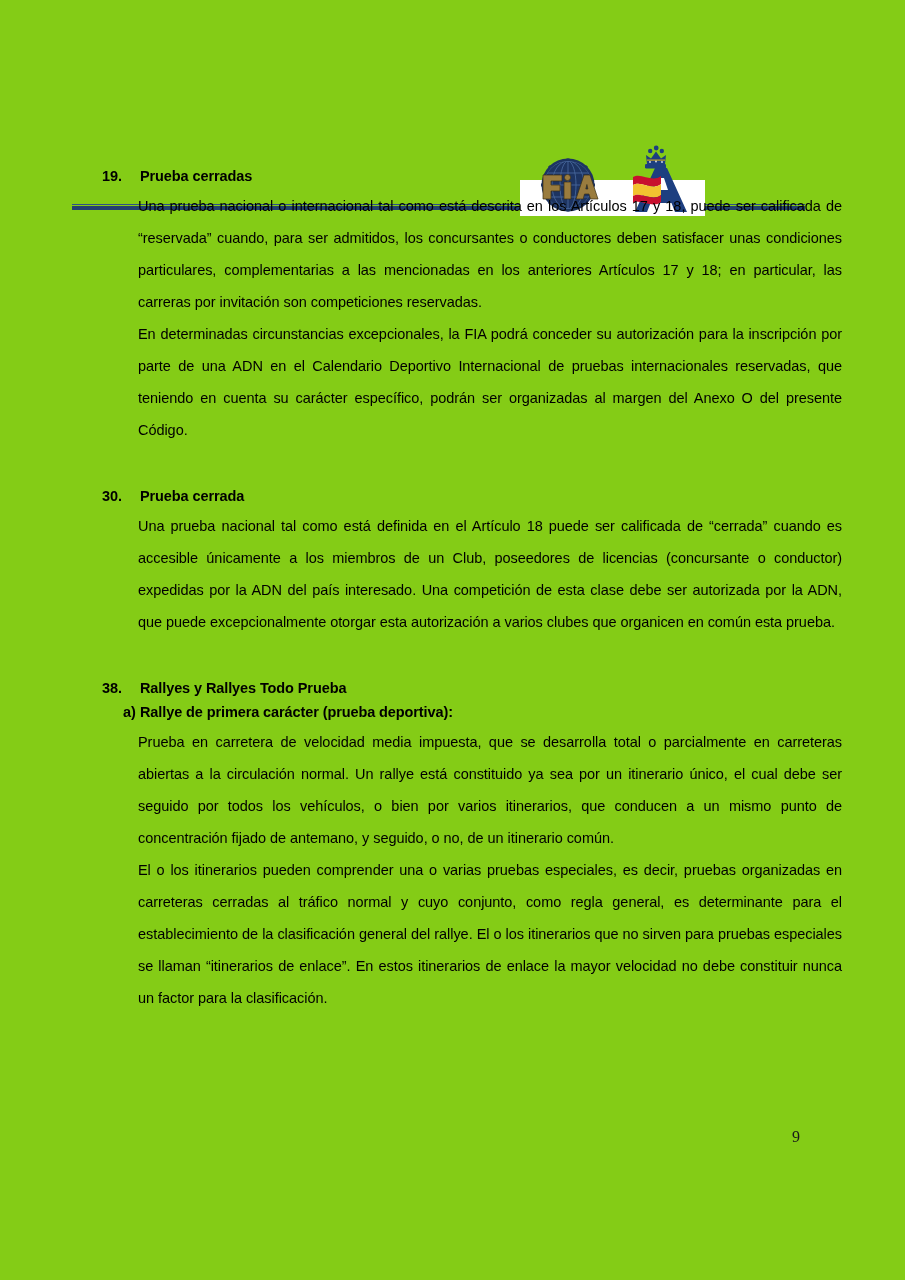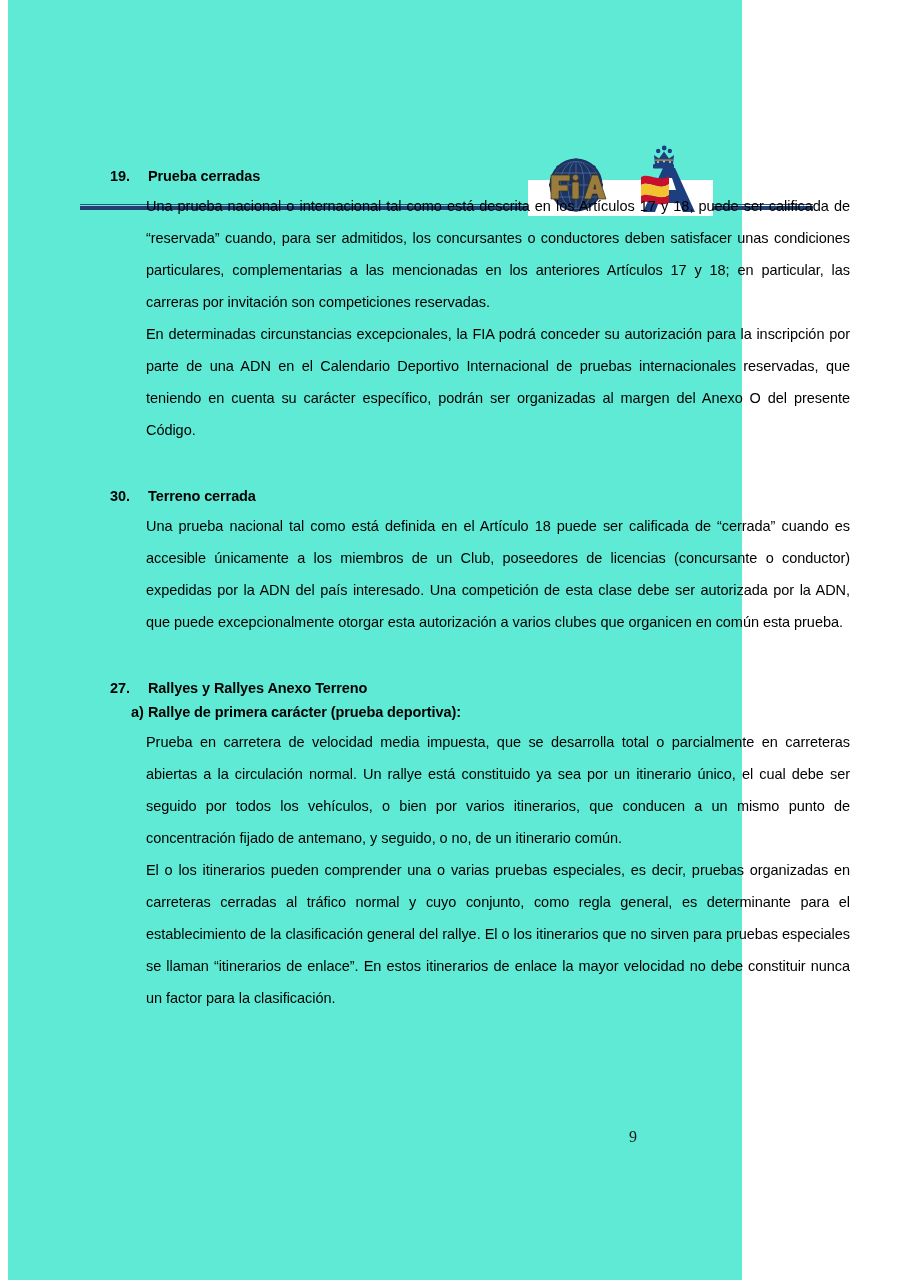--- a/index.html
+++ b/index.html
@@ -12,24 +12,24 @@
     width: 905px;
     height: 1280px;
     position: relative;
     font-family: "Liberation Sans", sans-serif;
     color: #000000;
     overflow: hidden;
   }
 
   .page {
     position: absolute;
-    top: 0; left: 8px;
-    width: 734px;
+    top: 0; left: 0;
+    width: 905px;
     height: 1280px;
-    background: #5eead4;
+    background: #84cc16;
   }
 
   
   .header {
     position: absolute;
     left: 0;
     top: 60px;
     width: 905px;
     height: 95px;
   }
@@ -247,32 +247,32 @@
       <div class="gap-sm"></div>
       <p class="para">Una prueba nacional o internacional tal como está descrita en los Artículos 17 y 18, puede ser calificada de “reservada”  cuando, para ser admitidos, los concursantes o conductores deben satisfacer unas condiciones particulares, complementarias a las mencionadas en los anteriores Artículos 17 y 18; en particular, las carreras por invitación son competiciones reservadas.</p>
       <p class="para">En determinadas circunstancias excepcionales, la FIA podrá conceder su autorización para la inscripción por parte de una ADN en el Calendario Deportivo Internacional de pruebas internacionales reservadas, que teniendo en cuenta su carácter específico, podrán ser organizadas al margen del Anexo O del presente Código.</p>
     </div>
 
     <div class="gap-lg"></div>
 
     <div class="article">
       <div class="art-heading">
         <span class="art-num">30.</span>
-        <span>Terreno cerrada</span>
+        <span>Prueba cerrada</span>
       </div>
       <div class="gap-sm"></div>
       <p class="para">Una prueba nacional tal como está definida en el Artículo 18 puede ser calificada de “cerrada” cuando es accesible únicamente a los miembros de un Club, poseedores de licencias (concursante o conductor) expedidas por la ADN del país interesado. Una competición de esta clase debe ser autorizada por la ADN, que puede excepcionalmente otorgar esta autorización a varios clubes que organicen en común esta prueba.</p>
     </div>
 
     <div class="gap-lg"></div>
 
     <div class="article">
       <div class="art-heading">
-        <span class="art-num">27.</span>
-        <span>Rallyes y Rallyes Anexo Terreno</span>
+        <span class="art-num">38.</span>
+        <span>Rallyes y Rallyes Todo Prueba</span>
       </div>
       <div class="gap-sm"></div>
       <div class="sub-heading">
         <span class="sub-label">a)</span>
         <span>Rallye de primera carácter (prueba deportiva):</span>
       </div>
       <div class="gap-sm"></div>
       <p class="para">Prueba en carretera de velocidad media impuesta, que se desarrolla total o parcialmente en carreteras abiertas a la circulación normal. Un rallye está constituido ya sea por un itinerario único, el cual debe ser seguido por todos los vehículos, o bien por varios itinerarios, que conducen a un mismo punto de concentración fijado de antemano, y seguido, o no, de un itinerario común.</p>
       <p class="para">El o los itinerarios pueden comprender una o varias pruebas especiales, es decir, pruebas organizadas en carreteras cerradas al tráfico normal y cuyo conjunto, como regla general, es determinante para el establecimiento de la clasificación general del rallye. El o los itinerarios que no sirven para pruebas especiales se llaman “itinerarios de enlace”. En estos itinerarios de enlace la mayor velocidad no debe constituir nunca un factor para la clasificación.</p>
     </div>

